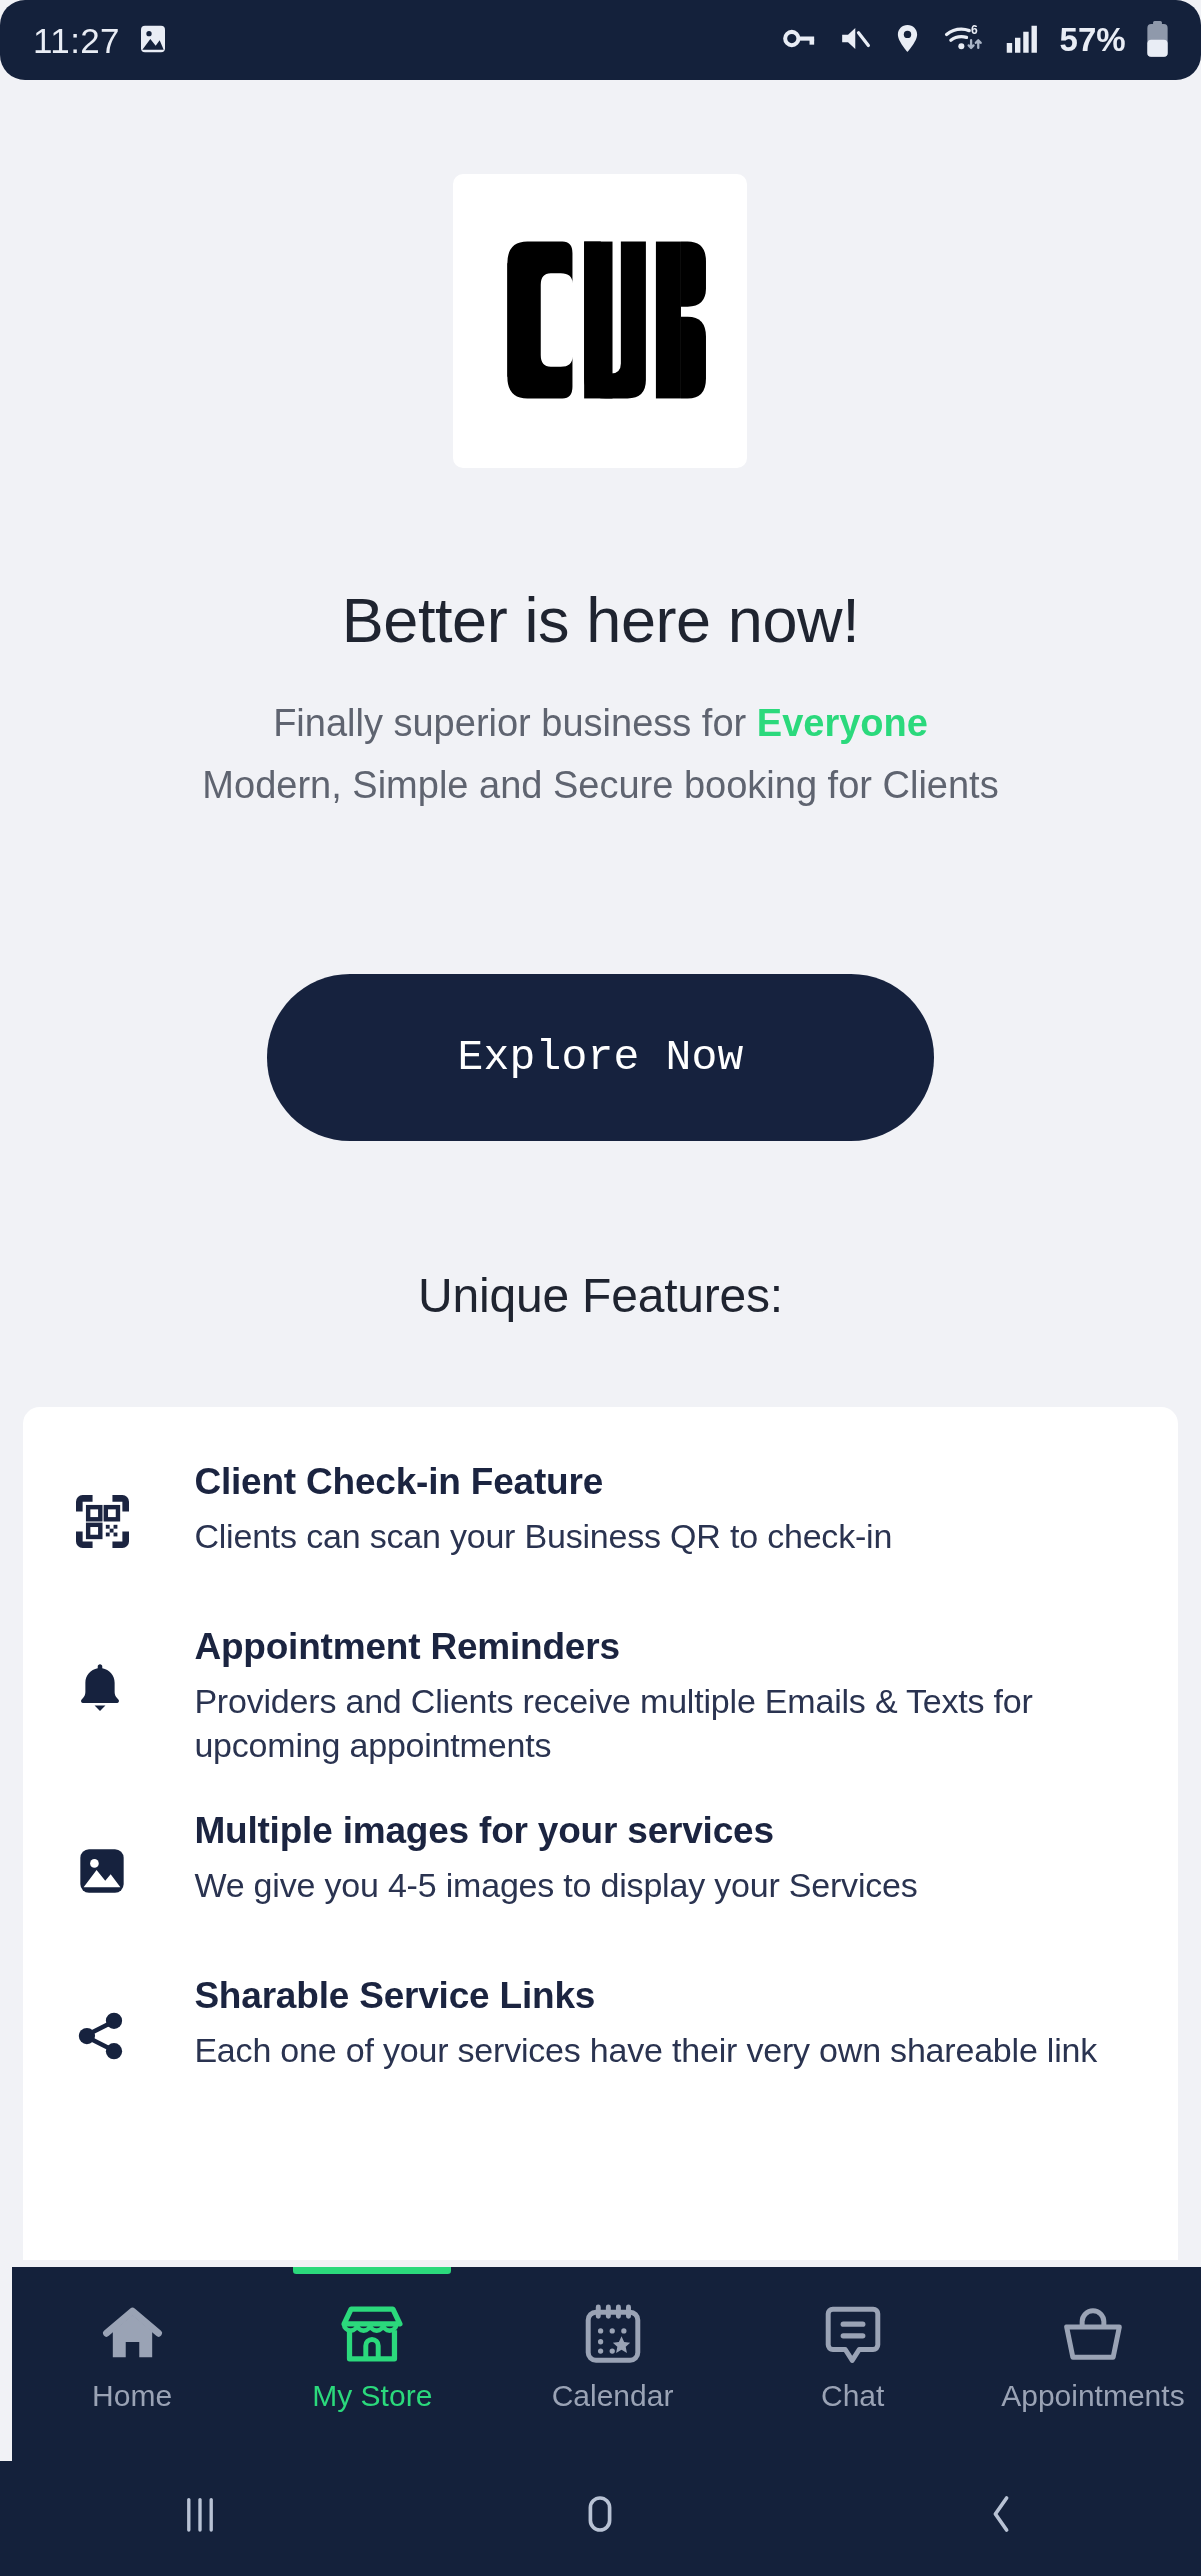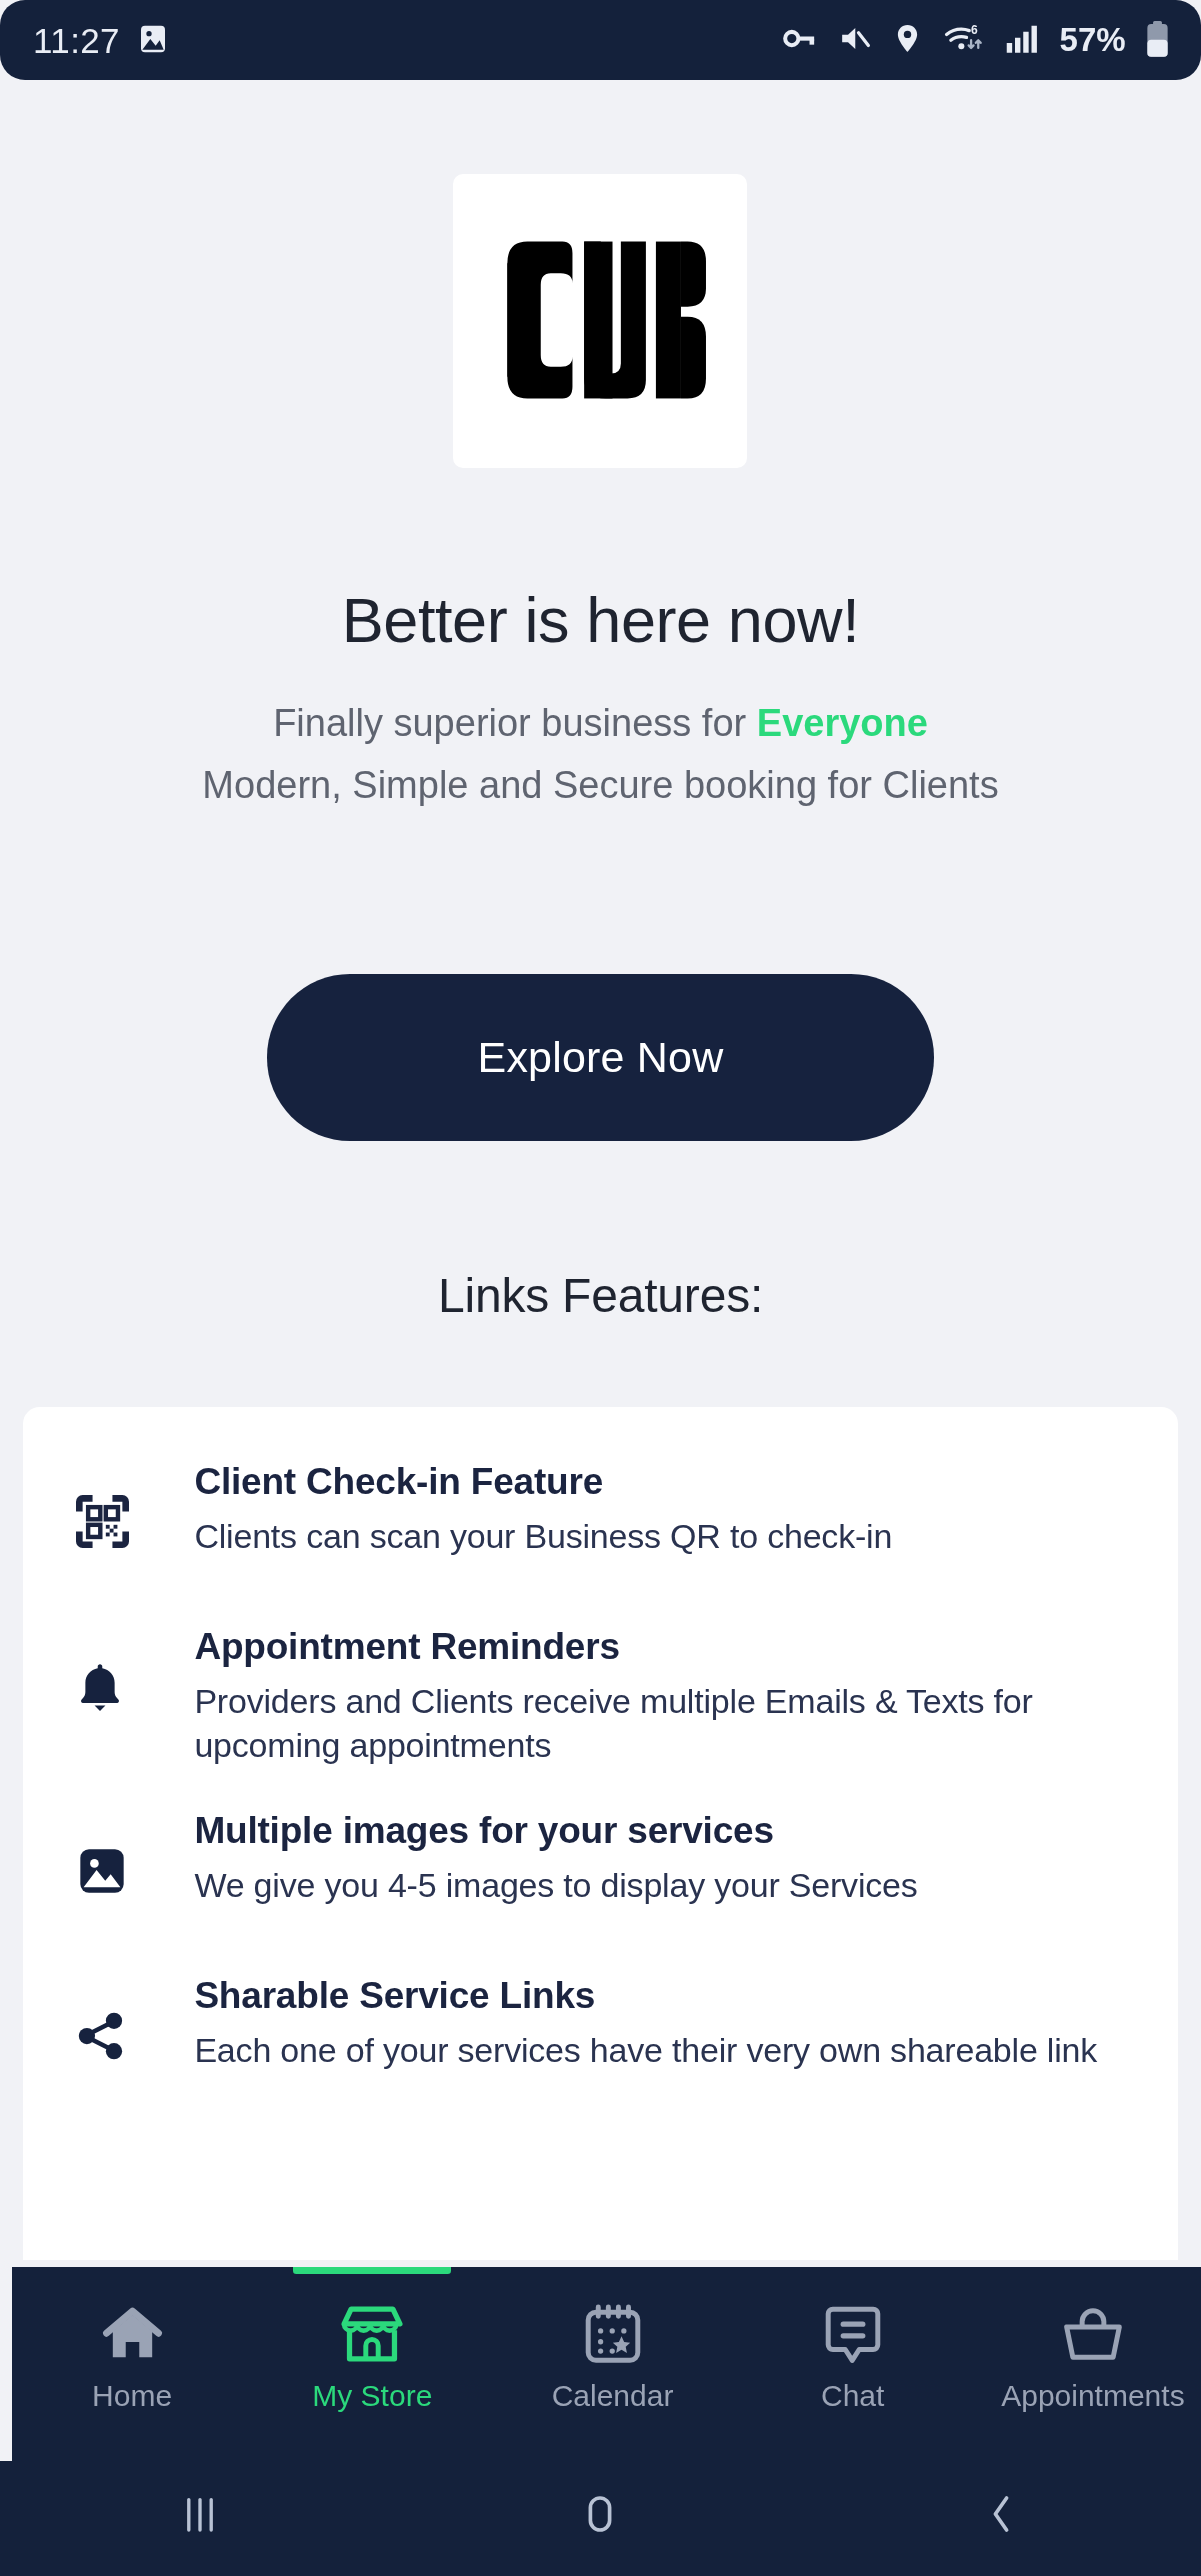--- a/index.html
+++ b/index.html
@@ -69,21 +69,21 @@
   
   .cta-wrap {
     position:absolute; left:0; top:974px; width:1201px;
     display:flex; justify-content:center;
   }
   .cta-btn {
     width:667px; height:167px;
     background:#16223E;
     border:none; border-radius:83px;
     color:#FFFFFF; font-size:43px; font-weight:400;
-    font-family:Liberation Sans, sans-serif;
+    font-family:Liberation Mono, monospace;
     cursor:pointer;
     display:flex; align-items:center; justify-content:center;
     letter-spacing:0.2px;
   }
 
   
   .features-heading {
     position:absolute; left:0; top:1268px; width:1201px;
     text-align:center;
     font-size:48px; color:#1F2430; font-weight:400;
@@ -250,21 +250,21 @@
     <div class="hero-sub1">
       <span>Finally superior business for </span><span class="accent">Everyone</span>
     </div>
     <div class="hero-sub2">Modern, Simple and Secure booking for Clients</div>
   </div>
 
   <div class="cta-wrap">
     <button class="cta-btn">Explore Now</button>
   </div>
 
-  <div class="features-heading">Links Features:</div>
+  <div class="features-heading">Unique Features:</div>
 
   <div class="feature-card">
 
     <div class="feature-row">
       <div class="feature-icon">
         <span>
           <svg width="53" height="53" viewBox="0 0 48 48">
             <path d="M3 15V6a3 3 0 013-3h9" stroke="#1B2440" stroke-width="6" fill="none"></path>
             <path d="M45 15V6a3 3 0 00-3-3h-9" stroke="#1B2440" stroke-width="6" fill="none"></path>
             <path d="M3 33v9a3 3 0 003 3h9" stroke="#1B2440" stroke-width="6" fill="none"></path>

